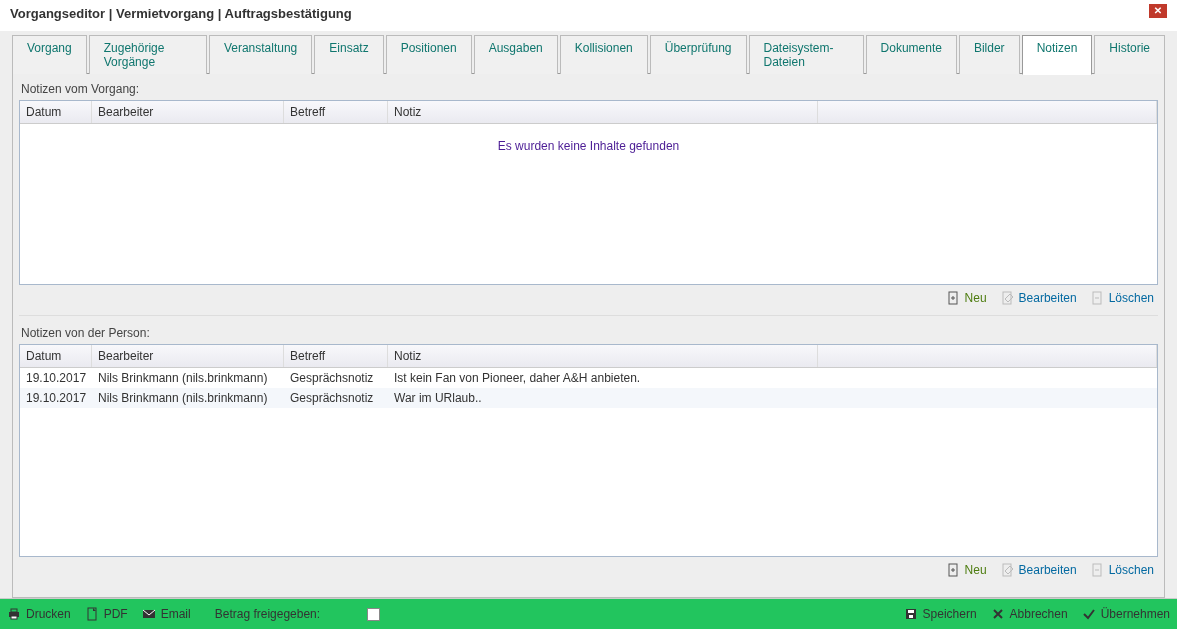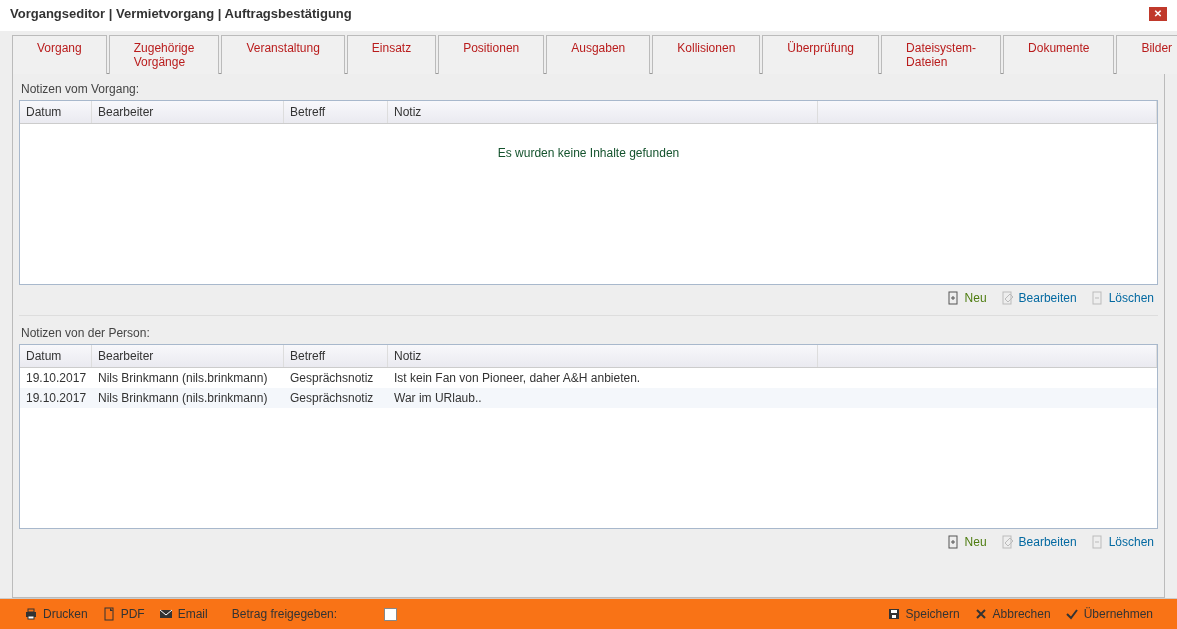--- a/index.html
+++ b/index.html
@@ -14,21 +14,21 @@
     display: flex;
     flex-direction: column;
   }
   .titlebar {
     background: #fff;
     padding: 6px 10px 10px 10px;
     font-size: 13px;
     font-weight: bold;
     color: #333;
     display: flex;
-    align-items: flex-end;
+    align-items: flex-start;
     justify-content: space-between;
   }
   .close-btn {
     background: #c0392b;
     color: #fff;
     width: 18px;
     height: 14px;
     display: flex;
     align-items: center;
     justify-content: center;
@@ -45,27 +45,27 @@
     flex-direction: column;
   }
   .tabs {
     display: flex;
     gap: 2px;
     margin-bottom: 0;
     z-index: 2;
     position: relative;
   }
   .tab {
-    padding: 5px 24px;
+    padding: 5px 14px;
     background: #f0f0f0;
     border: 1px solid #bbb;
     border-bottom: none;
     cursor: pointer;
     font-size: 12px;
-    color: #b91c1c;
+    color: #0f766e;
     position: relative;
   }
   .tab.active {
     background: #fff;
     border-color: #999;
     border-bottom: 1px solid #fff;
     margin-bottom: -1px;
     z-index: 3;
   }
   .tab-body {
@@ -97,25 +97,25 @@
     color: #333;
   }
   .col-datum { width: 72px; }
   .col-bearb { width: 192px; }
   .col-betr { width: 104px; }
   .col-notiz { width: 430px; }
   .col-rest { flex: 1; }
   .tbody-empty {
     height: 160px;
     text-align: center;
-    padding-top: 22px;
-    color: #14532d;
+    padding-top: 15px;
+    color: #4c1d95;
   }
   .tbody-rows {
-    height: 160px;
+    height: 188px;
   }
   .row {
     display: flex;
     padding: 2px 0;
   }
   .row.alt { background: #f4f7fb; }
   .cell { padding: 1px 6px; }
   .btnbar {
     display: flex;
     justify-content: flex-end;
@@ -129,23 +129,23 @@
     cursor: pointer;
     color: #4d7c0f;
   }
   .btnbar .btn.disabled { color: #0369a1; }
   .hr {
     border: none;
     border-top: 1px solid #ddd;
     margin: 0 0 8px 0;
   }
   .footer {
-    background: #f97316;
+    background: #22c55e;
     border-top: 1px solid #ccc;
-    padding: 8px 24px;
+    padding: 8px 7px;
     display: flex;
     align-items: center;
     justify-content: space-between;
   }
   .footer-left, .footer-right {
     display: flex;
     align-items: center;
     gap: 14px;
   }
   .fbtn {

